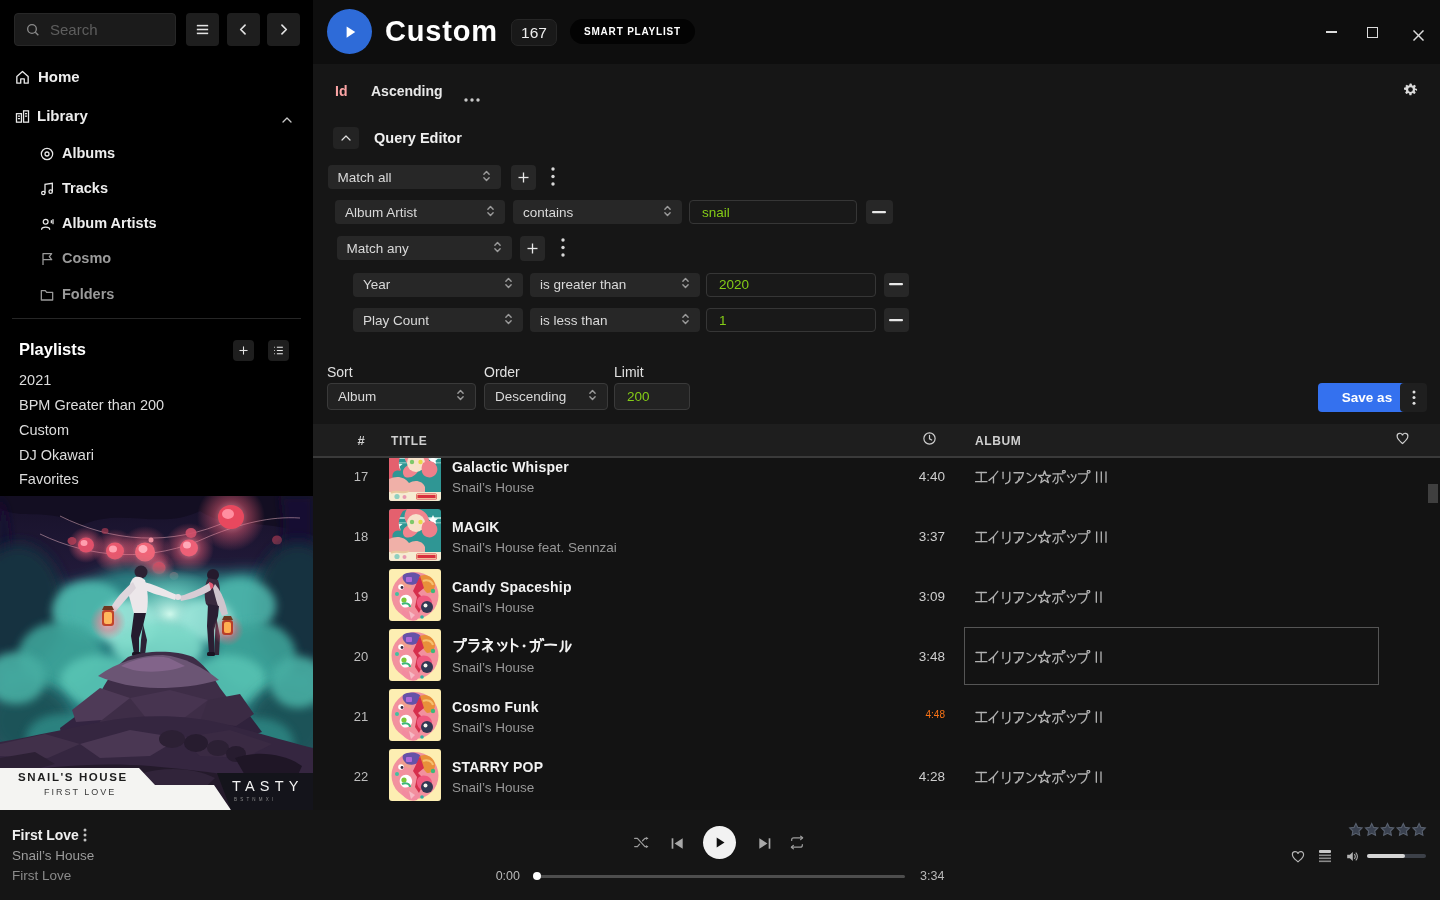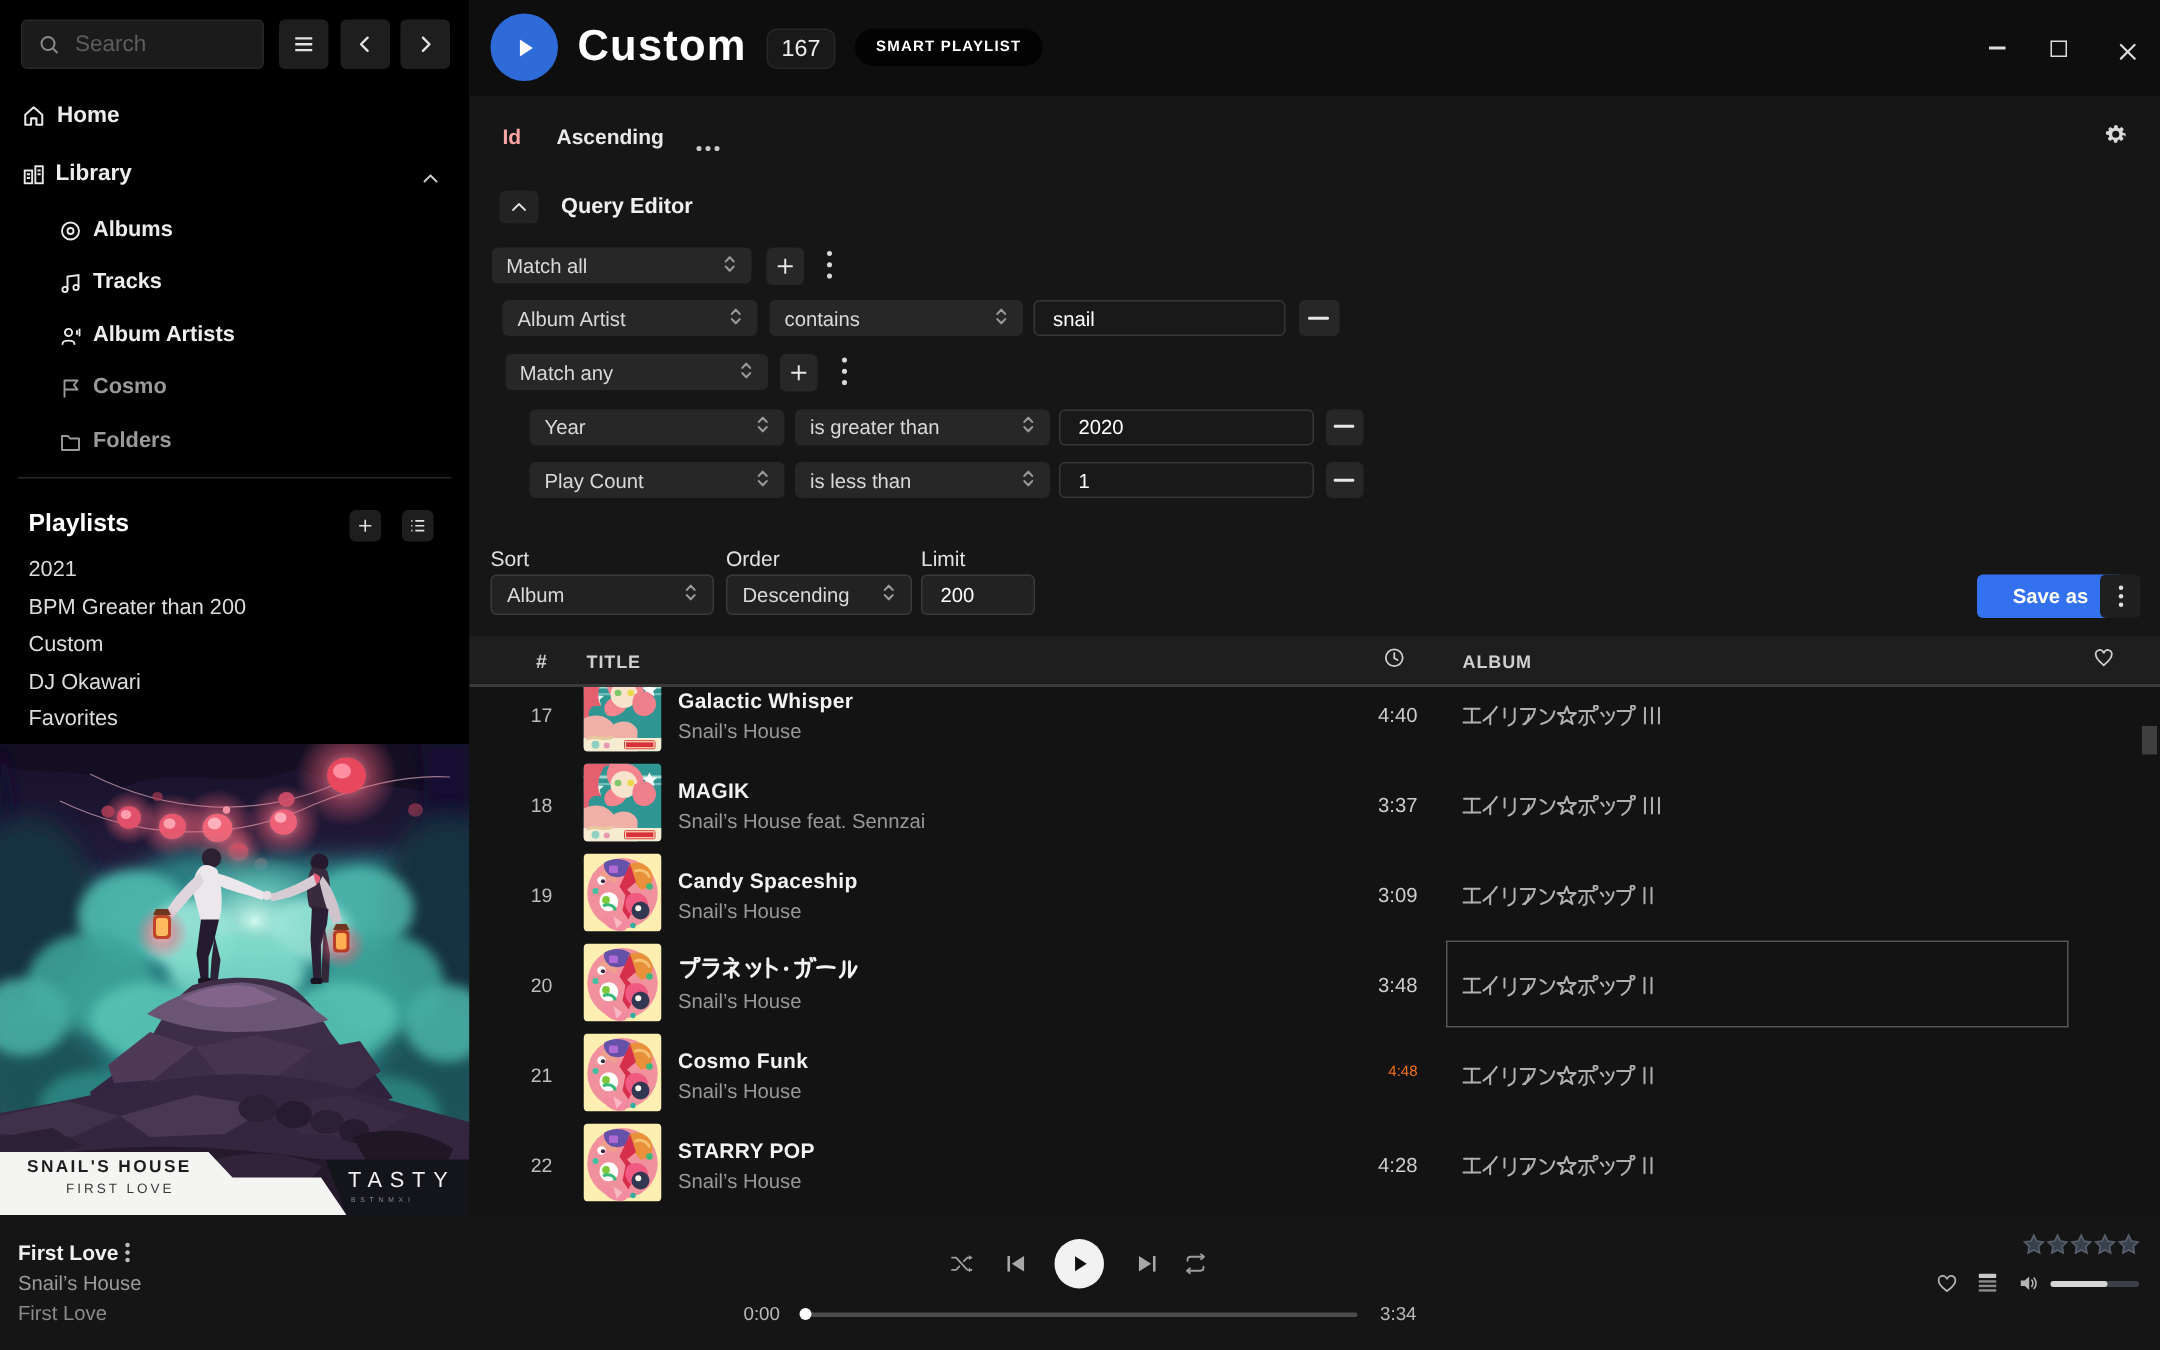--- a/index.html
+++ b/index.html
@@ -6,21 +6,21 @@
   html,body { width:1440px; height:900px; overflow:hidden; background:#141414;
     font-family:"Liberation Sans", sans-serif; }
   .abs { position:absolute; }
   #sidebar { position:absolute; left:0; top:0; width:313px; height:810px; background:#000; }
   #main { position:absolute; left:313px; top:0; width:1127px; height:810px; background:#161616; }
   #topband { position:absolute; left:0; top:0; width:1127px; height:64px; background:#0e0e0e; }
   #player { position:absolute; left:0; top:810px; width:1440px; height:90px; background:#151515; }
   .btn { background:#1e1e1e; border-radius:4px; display:flex; align-items:center; justify-content:center; }
   .sel { background:#272727; border-radius:4px; color:#d9d9d9; font-size:13.5px; display:flex; align-items:center; padding:0 10px; }
   .sel .cev { margin-left:auto; }
-  .inp { background:#191919; border:1px solid #363636; border-radius:4px; color:#ffffff; font-size:13.5px; display:flex; align-items:center; padding:0 12px; }
+  .inp { background:#191919; border:1px solid #363636; border-radius:4px; color:#84cc16; font-size:13.5px; display:flex; align-items:center; padding:0 12px; }
   .navtxt { color:#ededed; font-weight:700; font-size:15px; }
   .dim { color:#8f8f8f; }
 </style>
 </head>
 <body>
 <div id="sidebar">
 
   <div class="abs" style="left:14px;top:13px;width:162px;height:33px;background:#1b1b1b;border:1px solid #272727;border-radius:4px;display:flex;align-items:center;padding:0 10px;">
     <svg width="16" height="16" viewBox="0 0 24 24" fill="none" stroke="#8a8a8a" stroke-width="2">
         <circle cx="10.5" cy="10.5" r="6.5"></circle>

